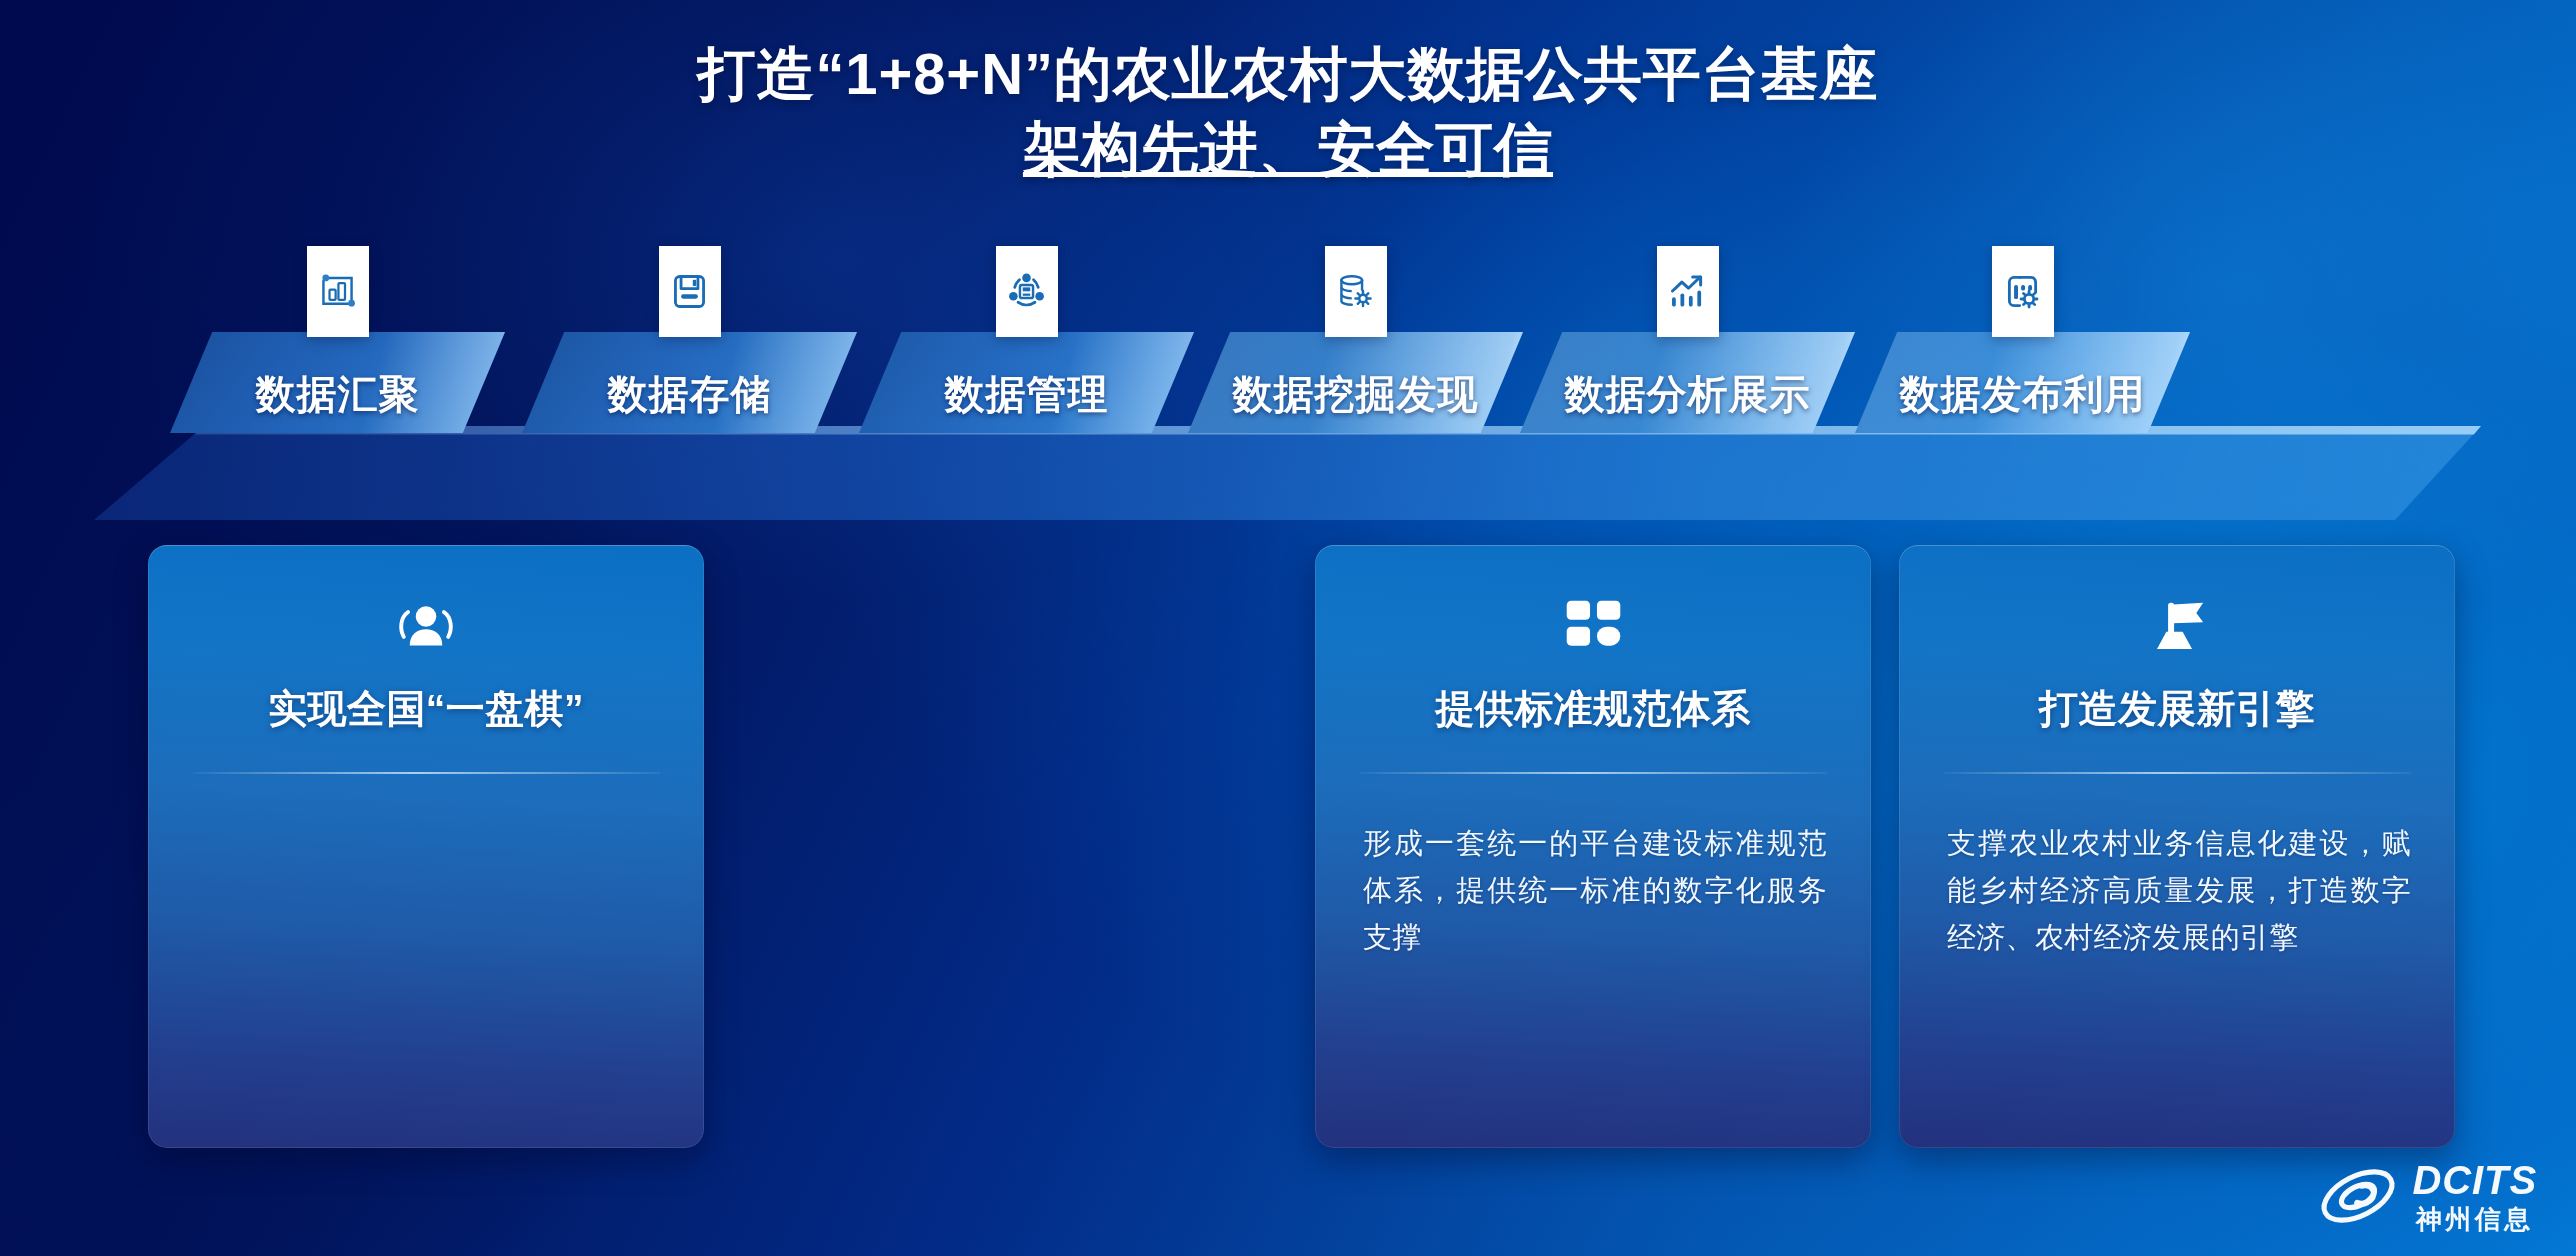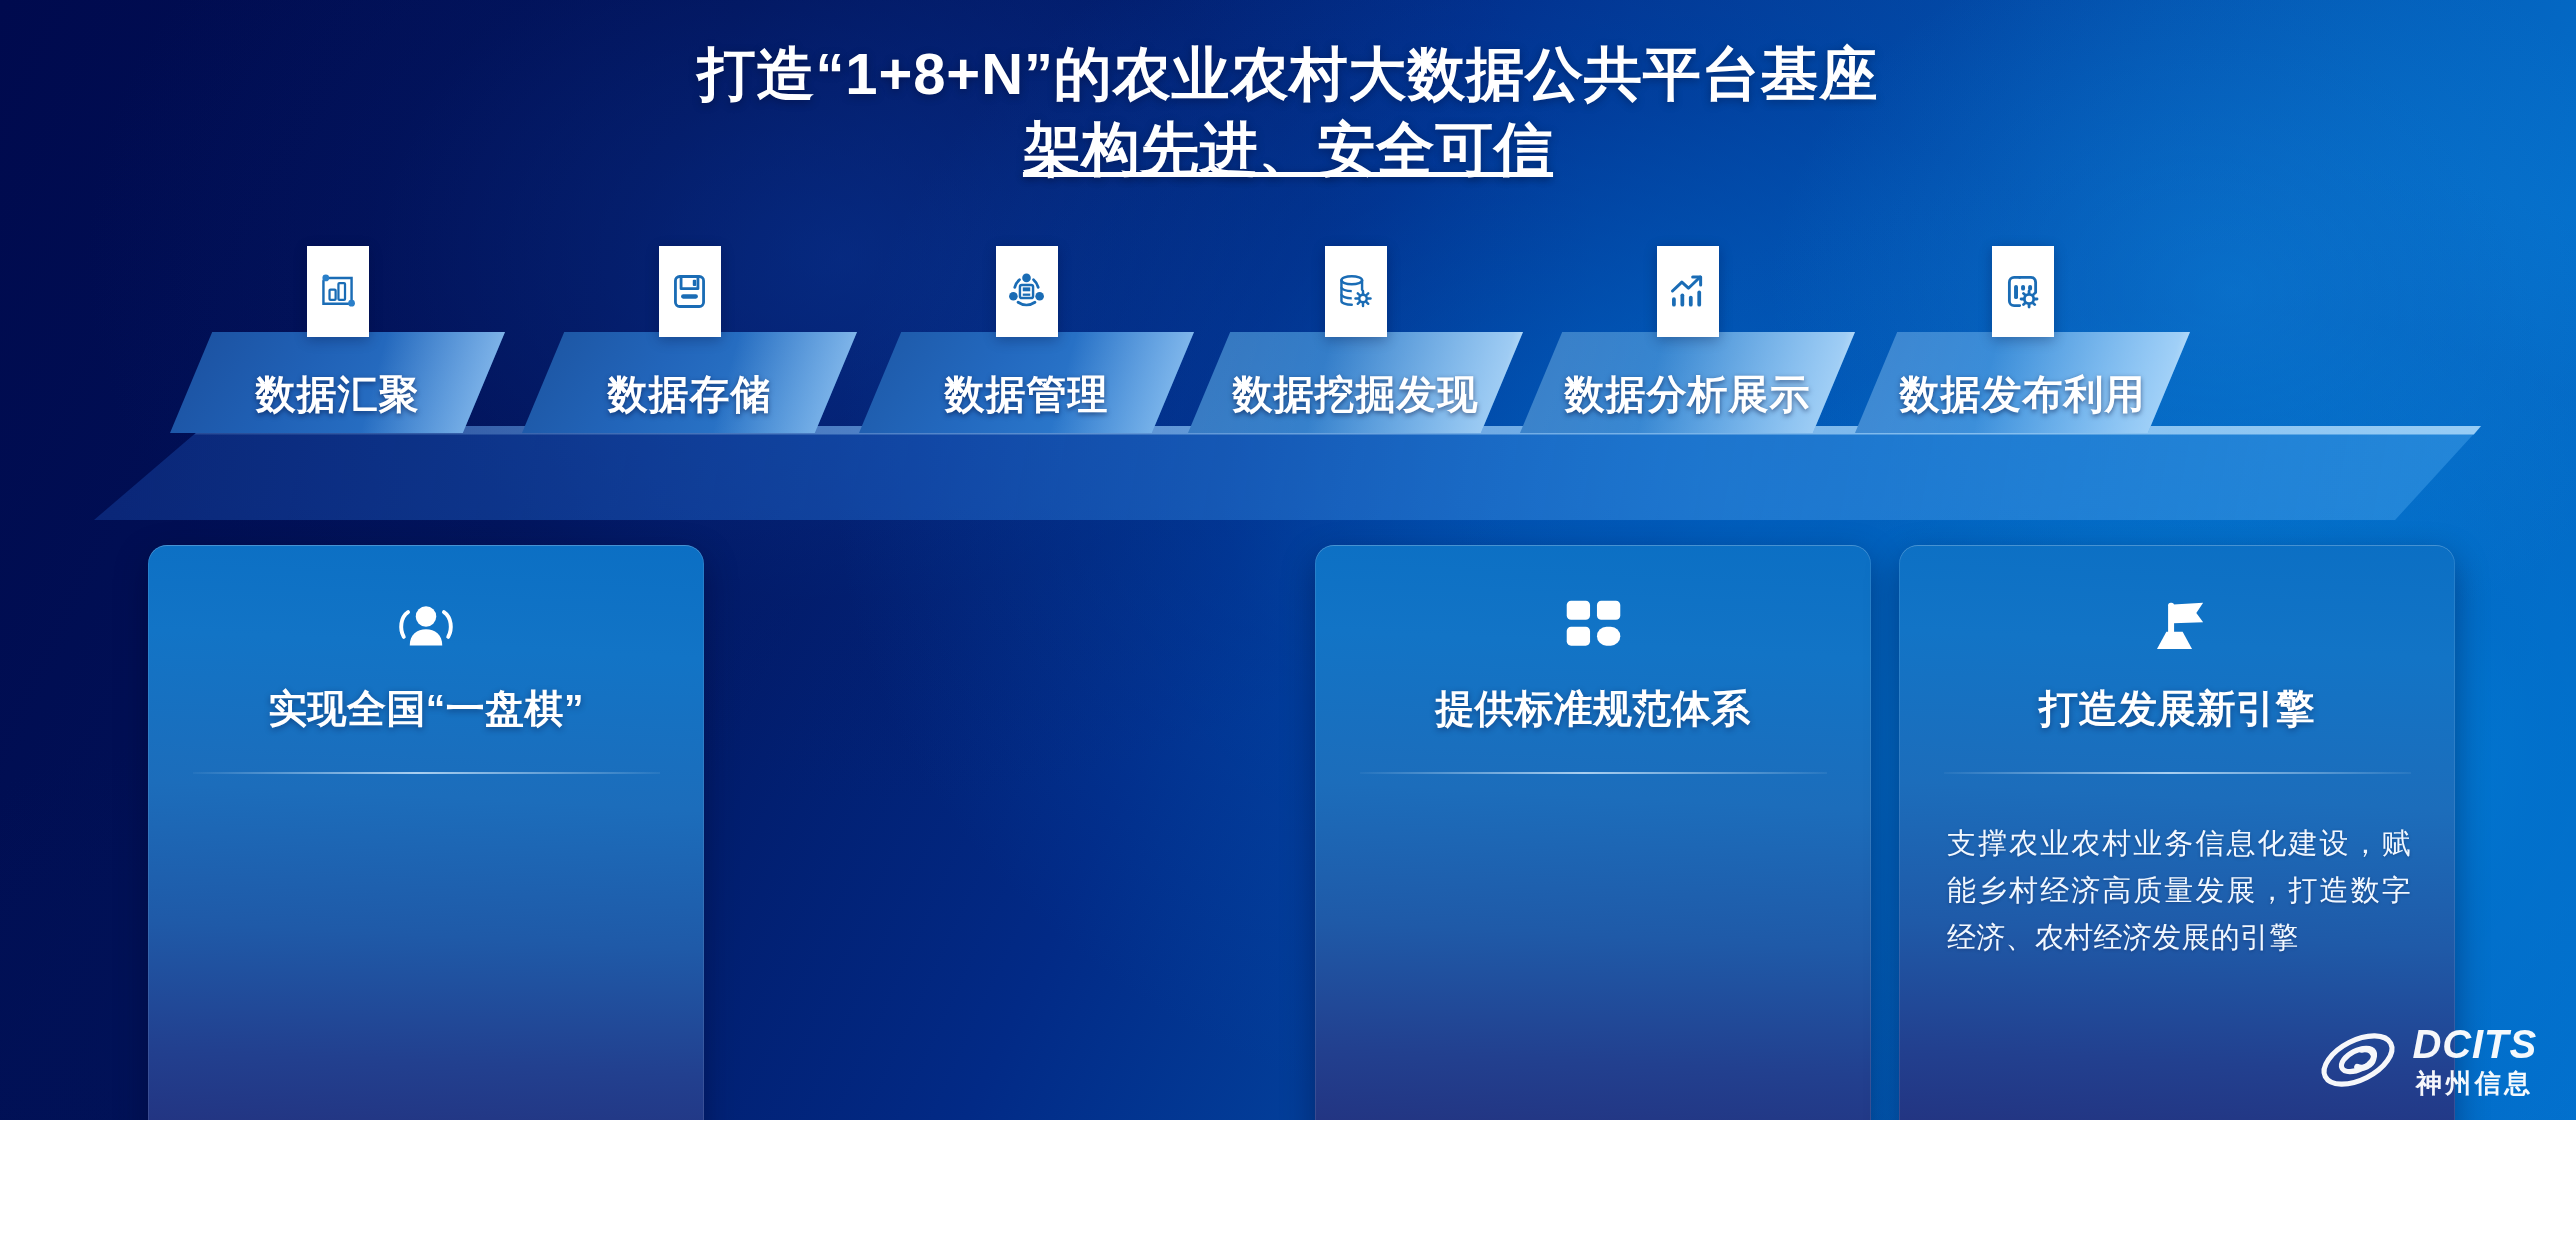--- a/index.html
+++ b/index.html
@@ -5,21 +5,21 @@
   * { margin:0; padding:0; box-sizing:border-box; }
 
   html,body {
     width:2576px; height:1256px;
     overflow:hidden;
     font-family:"Liberation Sans","DejaVu Sans",sans-serif;
   }
 
   #stage{
     position:relative;
-    width:2576px; height:1120px;
+    width:2576px; height:1256px;
     background:
       radial-gradient(1073px 773px at 2198px 756px, rgba(0,132,220,0.95) 0%, rgba(0,110,200,0.55) 32%, rgba(0,72,165,0.18) 58%, rgba(0,0,0,0) 78%),
       radial-gradient(1202px 945px at 1700px 481px, rgba(0,108,205,0.70) 0%, rgba(0,80,180,0.35) 40%, rgba(0,0,0,0) 72%),
       radial-gradient(945px 687px at 841px 258px, rgba(10,55,150,0.55) 0%, rgba(5,30,110,0.25) 50%, rgba(0,0,0,0) 80%),
       linear-gradient(115deg, #000a4e 0%, #011258 24%, #022a86 48%, #0353ae 70%, #046cc8 86%, #0379d6 100%);
     overflow:hidden;
   }
 
   
   .glow-a{
@@ -316,20 +316,21 @@
       <div class="card-icon">
         <svg width="57" height="57" viewBox="0 0 66 66" fill="none">
           <rect x="2" y="2" width="27" height="22" rx="5" fill="#ffffff"></rect>
           <rect x="37" y="2" width="27" height="22" rx="5" fill="#ffffff"></rect>
           <rect x="2" y="32" width="27" height="22" rx="5" fill="#ffffff"></rect>
           <rect x="37" y="32" width="27" height="22" rx="11" fill="#ffffff"></rect>
         </svg>
       </div>
       <div class="card-title">提供标准规范体系</div>
       <div class="card-divider"></div>
+      <div class="card-desc">形成一套统一的平台建设标准规范体系，提供统一标准的数字化服务支撑</div>
     </div>
 
     <div class="card" style="left:1899px;">
       <div class="card-icon">
         <svg width="65" height="57" viewBox="0 0 76 66" fill="none">
           <path d="M33 6 L68 4 L60 16 L68 27 L33 28 Z" fill="#ffffff"></path>
           <rect x="27" y="4" width="7" height="40" rx="3" fill="#ffffff"></rect>
           <path d="M14 58 L25 38 H44 L55 58 Z" fill="#ffffff"></path>
         </svg>
       </div>

